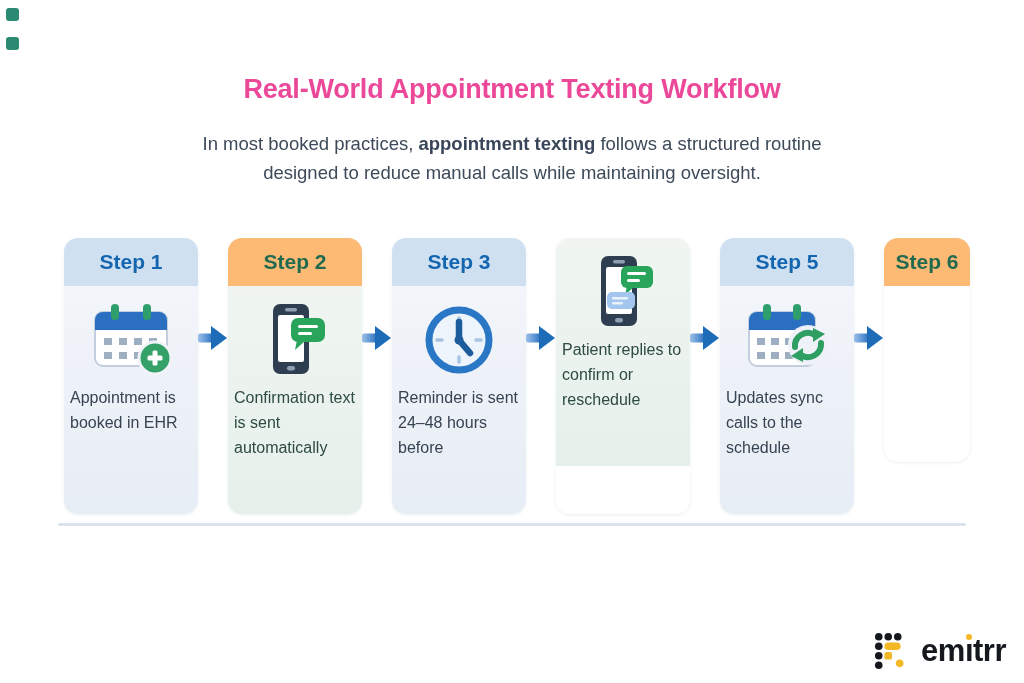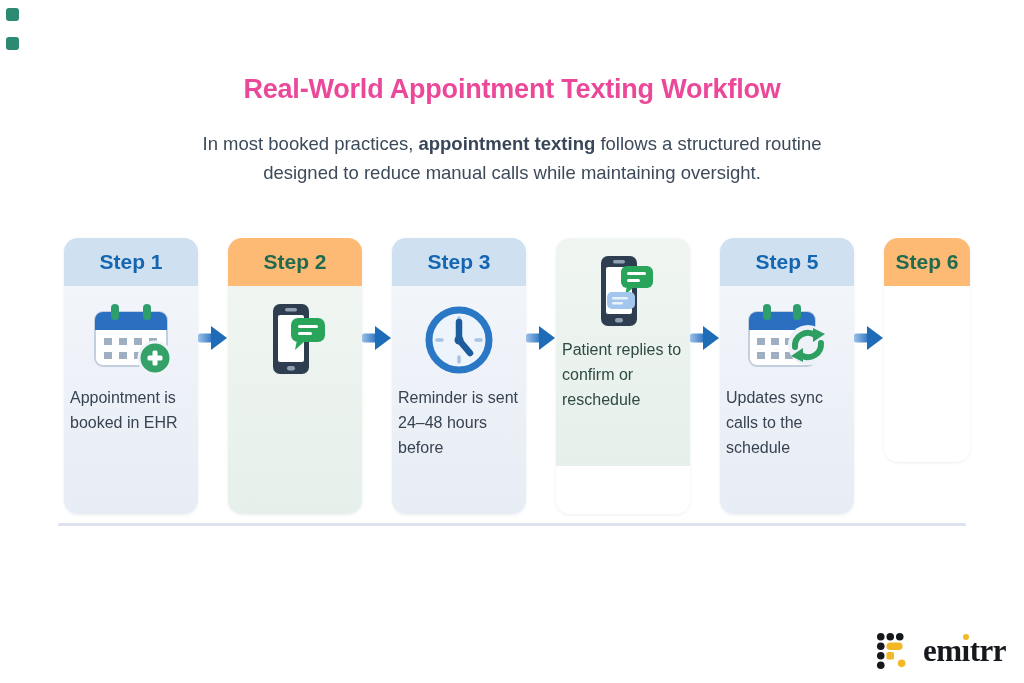--- a/index.html
+++ b/index.html
@@ -34,21 +34,21 @@
   .theme-blue .card-text { color:#374351; }
   .theme-green .card-text { color:#2e4a44; }
 
   .gap { width:30px; flex:0 0 auto; display:flex; justify-content:center; margin-top:86px; }
 
   
   .divider { position:absolute; top:523px; left:58px; width:908px; height:2.5px;
              background:#dce3ee; border-radius:2px; }
 
   
-  .logo { position:absolute; top:632px; right:18px; display:flex; align-items:center; gap:9px;font-family:Liberation Serif, serif; }
+  .logo { position:absolute; top:632px; right:18px; display:flex; align-items:center; gap:9px; }
   .logo-text { font-size:31px; font-weight:bold; color:#15191d; letter-spacing:-0.5px; display:flex; }
   .i-wrap { position:relative; }
   .i-dot { position:absolute; top:1px; left:50%; transform:translateX(-50%);
            width:6px; height:6px; border-radius:50%; background:#f2b826; }
 
   .hidden-defs { position:absolute; width:0; height:0; }
 </style>
 </head>
 <body>
 
@@ -114,20 +114,21 @@
             <rect x="20" y="2" width="36" height="70" rx="7" fill="#2e3e50"></rect>
             <rect x="25" y="13" width="26" height="47" rx="2" fill="#ffffff"></rect>
             <rect x="32" y="6" width="12" height="3.5" rx="1.7" fill="#8ea0b2"></rect>
             <rect x="34" y="64" width="8" height="4.5" rx="2.2" fill="#8ea0b2"></rect>
             <polygon points="44,38 53,38 42,48" fill="#28a55b"></polygon>
             <rect x="38" y="16" width="34" height="24" rx="7" fill="#28a55b"></rect>
             <rect x="45" y="23" width="20" height="3" rx="1.5" fill="#ffffff"></rect>
             <rect x="45" y="30" width="14" height="3" rx="1.5" fill="#ffffff"></rect>
           </svg>
         </div>
+        <div class="card-text">Confirmation text is sent automatically</div>
       </div>
     </div>
 
     <div class="gap">
       <svg width="30" height="28" viewBox="0 0 30 28">
           <rect x="0" y="9.5" width="15" height="9" rx="2" fill="url(#arrowGrad)"></rect>
           <polygon points="13,2 29,14 13,26" fill="#1e6bb8"></polygon>
         </svg>
     </div>
 

